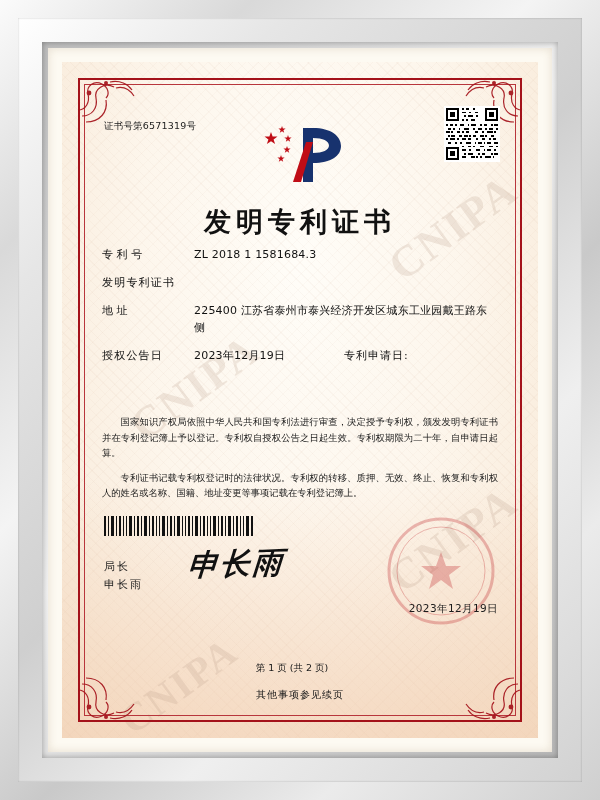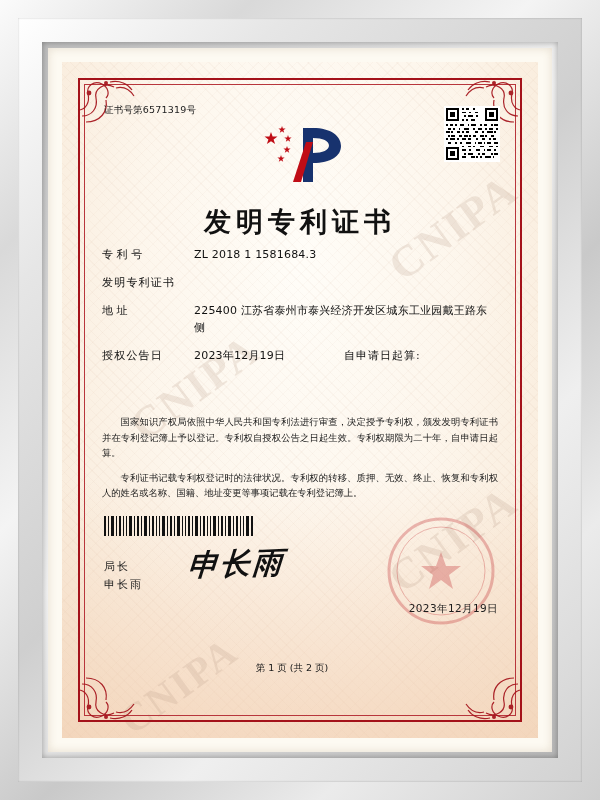--- a/index.html
+++ b/index.html
@@ -114,21 +114,21 @@
   
   .content {
     position: absolute;
     left: 34px; top: 34px;
     width: 408px; height: 608px;
     color: #1b1b1b;
   }
 
   .cert-no {
     position: absolute;
-    left: 8px; top: 8px;
+    left: 8px; top: 24px;
     font-size: 9.5px;
     color: #222;
     letter-spacing: .2px;
   }
 
   
   .logo {
     position: absolute;
     left: 50%;
     top: 26px;
@@ -460,21 +460,21 @@
         <div class="field-row">
           <div class="field-label narrow">发明专利证书</div>
         </div>
         <div class="field-row">
           <div class="field-label">地址</div>
           <div class="field-value">225400 江苏省泰州市泰兴经济开发区城东工业园戴王路东侧</div>
         </div>
         <div class="field-row two-col">
           <div class="field-label narrow">授权公告日</div>
           <div class="field-value">2023年12月19日</div>
-          <div class="field-label2">自申请日起算:</div>
+          <div class="field-label2">专利申请日:</div>
         </div>
       </div>
 
       <div class="paragraphs">
         <p>国家知识产权局依照中华人民共和国专利法进行审查，决定授予专利权，颁发发明专利证书并在专利登记簿上予以登记。专利权自授权公告之日起生效。专利权期限为二十年，自申请日起算。</p>
         <p>专利证书记载专利权登记时的法律状况。专利权的转移、质押、无效、终止、恢复和专利权人的姓名或名称、国籍、地址变更等事项记载在专利登记簿上。</p>
       </div>
 
       <svg class="barcode" viewBox="0 0 150 20" shape-rendering="crispEdges">
         <g fill="#111">
@@ -530,15 +530,16 @@
 
       <svg class="seal" viewBox="0 0 110 110">
         <circle cx="55" cy="55" r="52" fill="none" stroke="#c0262b" stroke-width="3"></circle>
         <circle cx="55" cy="55" r="44" fill="none" stroke="#c0262b" stroke-width="1"></circle>
         <polygon points="55,36 60,50 75,50 63,59 67,73 55,64 43,73 47,59 35,50 50,50" fill="#c0262b"></polygon>
       </svg>
 
       <div class="seal-date">2023年12月19日</div>
 
       <div class="page-no">第 1 页 (共 2 页)</div>
+      <div class="footer-note">其他事项参见续页</div>
     </div>
   </div>
 </div>
 
 </body></html>

